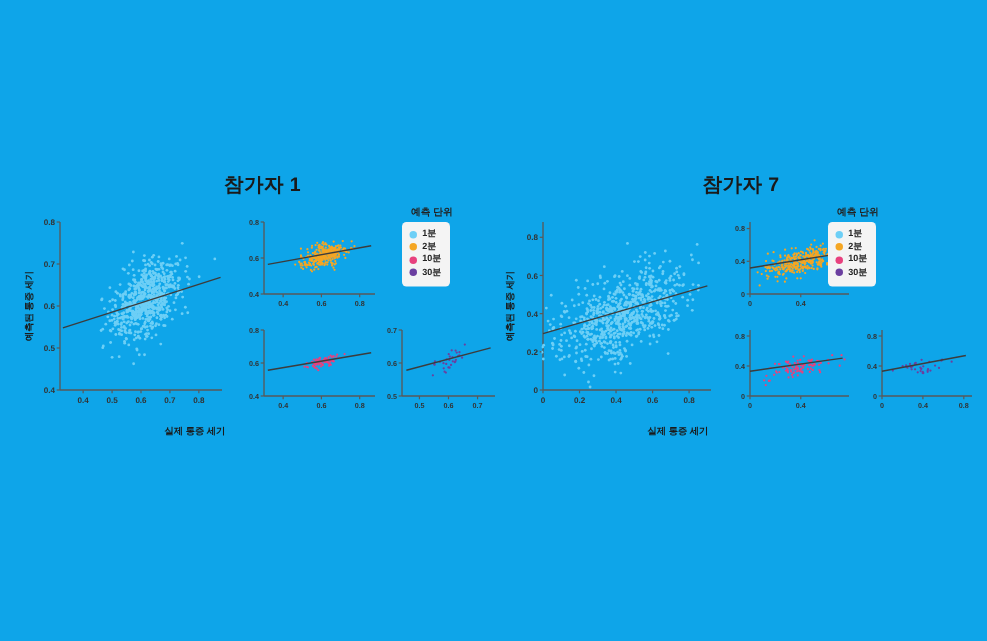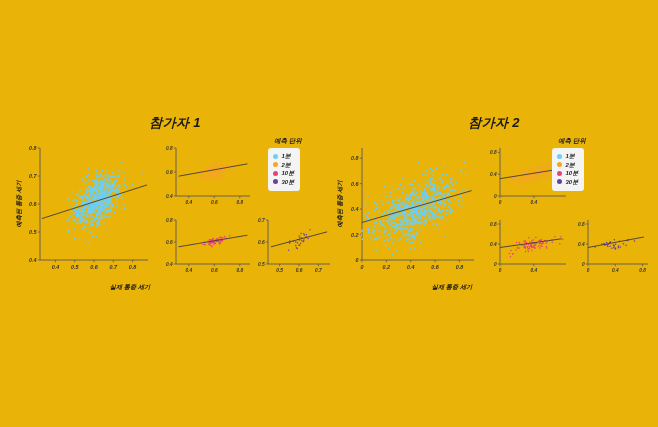--- a/index.html
+++ b/index.html
@@ -1,21 +1,21 @@
 <!DOCTYPE html>
 <html><head>
 <meta charset="utf-8">
 <style>
   html,body{margin:0;padding:0;}
   body{
     width:658px;height:427px;background:#ffffff;
     font-family:"Liberation Sans","DejaVu Sans",sans-serif;
     overflow:hidden;position:relative;
   }
-  .figure{position:absolute;left:0;top:0;width:658px;height:427px;background:#eab308;font-style:italic;}
+  .figure{position:absolute;left:0;top:0;width:658px;height:427px;background:#0ea5e9;}
   .panel{position:absolute;top:110px;height:195px;}
   #panel-p1{left:10px;width:330px;}
   #panel-p2{left:330px;width:328px;}
   .panel-title{
     position:absolute;top:4px;left:0;width:100%;
     text-align:center;font-size:13px;color:#1a1a1a;font-weight:700;
     letter-spacing:.3px;
   }
   .plot-area{position:absolute;left:0;top:26px;width:100%;height:170px;}
   svg{display:block;}
@@ -1305,21 +1305,21 @@
         </div>
         <div class="legend-row">
           <span class="legend-dot" style="background: rgb(107, 63, 160);"></span>
           <span class="legend-label">30분</span>
         </div>
       </div>
     <div class="legend-title" id="legtitle-p1" style="left:264px;top:27px;">예측 단위</div>
   </div>
 
   <div class="panel" id="panel-p2">
-    <div class="panel-title">참가자 2</div>
+    <div class="panel-title">참가자 7</div>
     <div class="plot-area">
       <svg id="svg-p2" width="328" height="170" viewBox="0 0 328 170">
           <g>
             <line x1="32" y1="124" x2="144" y2="124" stroke="#595959" stroke-width="0.9"></line>
             <line x1="32" y1="12" x2="32" y2="124" stroke="#595959" stroke-width="0.9"></line>
             <line x1="32" y1="124" x2="32" y2="126.2" stroke="#595959" stroke-width="0.8"></line>
             <text x="32" y="132.79999999999998" text-anchor="middle" font-size="5.4" fill="#333" font-family="&quot;Liberation Sans&quot;, sans-serif" font-weight="700">0</text>
             <line x1="56.347826086956516" y1="124" x2="56.347826086956516" y2="126.2" stroke="#595959" stroke-width="0.8"></line>
             <text x="56.347826086956516" y="132.79999999999998" text-anchor="middle" font-size="5.4" fill="#333" font-family="&quot;Liberation Sans&quot;, sans-serif" font-weight="700">0.2</text>
             <line x1="80.69565217391303" y1="124" x2="80.69565217391303" y2="126.2" stroke="#595959" stroke-width="0.8"></line>

